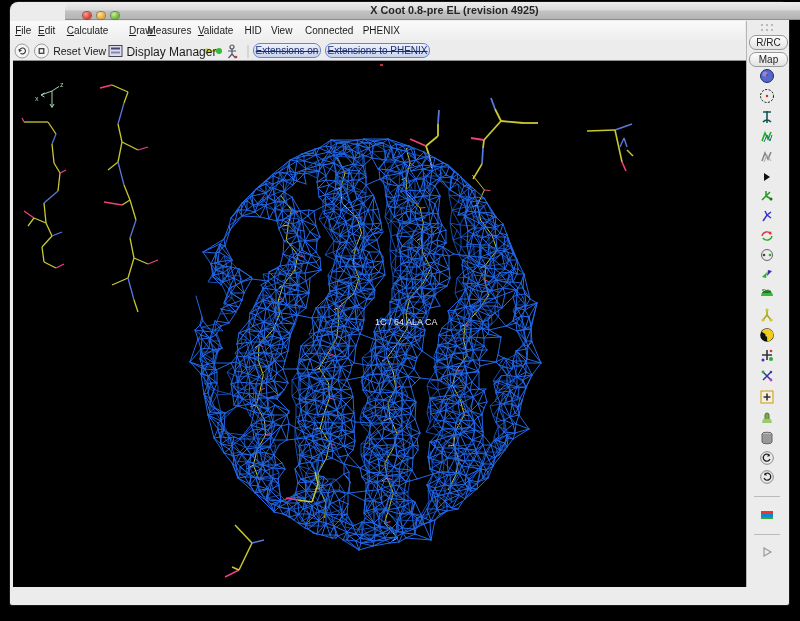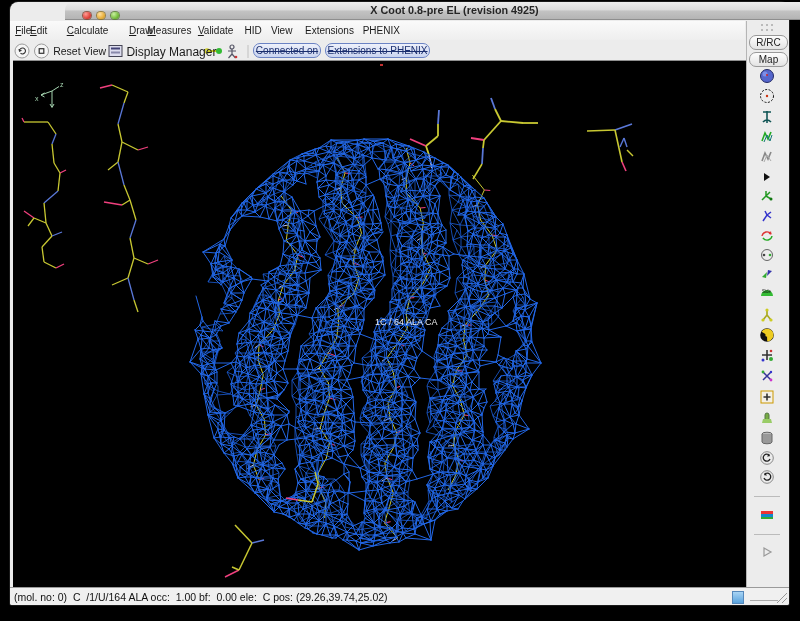--- a/index.html
+++ b/index.html
@@ -28,28 +28,28 @@
 </style></head><body>
 <div id="win">
  <div id="title">
   <div class="tl" style="left:18px;top:9.8px;background:radial-gradient(circle at 35% 30%,#ff9d95,#e0443c 60%,#b13028);box-shadow:0 0 0 1px rgba(130,60,40,.75)"></div>
   <div class="tl" style="left:32px;background:radial-gradient(circle at 35% 30%,#ffe0a0,#e8b03c 60%,#c08c24);box-shadow:0 0 0 1px rgba(140,110,30,.75)"></div>
   <div class="tl" style="left:46px;background:radial-gradient(circle at 35% 30%,#c8f0a0,#78bf3e 60%,#4f9322);box-shadow:0 0 0 1px rgba(80,120,40,.75)"></div>
   <span class="t">X Coot 0.8-pre EL (revision 4925)</span>
  </div>
  <div id="menubar">
   <span style="left:5.2px"><u>F</u>ile</span>
-  <span style="left:20px"><u>E</u>dit</span>
+  <span style="left:28px"><u>E</u>dit</span>
   <span style="left:56.7px"><u>C</u>alculate</span>
   <span style="left:119px"><u>D</u>raw</span>
   <span style="left:137.5px"><u>M</u>easures</span>
   <span style="left:187.9px"><u>V</u>alidate</span>
   <span style="left:234.5px">HID</span>
   <span style="left:260.9px">View</span>
-  <span style="left:295px">Extensions</span>
+  <span style="left:295px">Connected</span>
   <span style="left:352.7px">PHENIX</span>
  </div>
  <div id="toolbar">
   <svg style="position:absolute;left:4px;top:3px" width="240" height="17" viewBox="0 0 240 17">
     <circle cx="8" cy="8" r="7" fill="#f5f5f5" stroke="#9a9a9a"></circle>
     <path d="M5.5 8 a3 3 0 1 1 1 2.2 M5 6 l0.5 2.2 2-1" stroke="#333" fill="none" stroke-width="1.1"></path>
     <circle cx="27.5" cy="8" r="7" fill="#f5f5f5" stroke="#9a9a9a"></circle>
     <rect x="25.2" y="5.7" width="4.6" height="4.6" fill="none" stroke="#333" stroke-width="1.2"></rect>
     <rect x="95" y="2.5" width="13" height="11" fill="#dde" stroke="#445"></rect>
     <rect x="97" y="4.5" width="9" height="2" fill="#447"></rect>
@@ -57,33 +57,25 @@
     <line x1="193" y1="8" x2="203" y2="8" stroke="#cc2" stroke-width="2"></line>
     <circle cx="193" cy="8" r="2" fill="none" stroke="#cc2" stroke-width="1.4"></circle>
     <circle cx="205" cy="8" r="3" fill="#3b3"></circle>
     <circle cx="218" cy="4" r="2" fill="none" stroke="#556" stroke-width="1.2"></circle>
     <path d="M218 6 V11 M214 8 H222 M218 11 L214.5 15 M218 11 L221.5 15" stroke="#556" fill="none" stroke-width="1.2"></path>
     <circle cx="222" cy="14" r="1.3" fill="#c33"></circle>
     <line x1="234" y1="2" x2="234" y2="15" stroke="#c0c0c0"></line>
   </svg>
   <span style="position:absolute;left:43.2px;top:5px;font-size:10.5px;color:#1a1a1a">Reset View</span>
   <span style="position:absolute;left:116.4px;top:5px;font-size:12px;color:#1a1a1a">Display Manager</span>
-  <div class="pill" style="left:243px;top:3px;width:66px">Connected on</div>
+  <div class="pill" style="left:243px;top:3px;width:66px">Extensions on</div>
   <div class="pill" style="left:315px;top:3px;width:103px">Extensions to PHENIX</div>
  </div>
  <div id="canvas"></div>
  <div id="rpanel"></div>
- <div id="status">
-   <span style="position:absolute;left:4px;top:3px;font-size:10.5px;color:#111;white-space:pre">(mol. no: 0)  C  /1/U/164 ALA occ:  1.00 bf:  0.00 ele:  C pos: (29.26,39.74,25.02)</span>
-   <div style="position:absolute;left:722px;top:3px;width:12px;height:13px;background:linear-gradient(180deg,#a8d4f4,#59a2dd);border:1px solid #5588bb;box-sizing:border-box"></div>
-   <div style="position:absolute;left:740px;top:12px;width:28px;height:1px;background:#aaa"></div>
-   <svg style="position:absolute;right:1px;bottom:1px" width="13" height="13">
-        <path d="M12 2 L2 12 M12 7 L7 12" stroke="#999" stroke-width="1"></path>
-      </svg>
- </div>
 </div>
 
 <svg style="position:absolute;left:13px;top:60px" width="733" height="527" viewBox="13 60 733 527">
     <g stroke="#a5d4b0" stroke-width="1" fill="none">
       <path d="M52 91 L52 107 M50 104 L52 107.5 L54 104"></path>
       <path d="M52 91 L41 95 M44.5 92.8 L41 95 L44.5 97"></path>
       <path d="M52 91 L59 86.5"></path>
     </g>
     <text x="60" y="87" fill="#a5d4b0" font-size="7">z</text>
     <text x="35" y="101" fill="#a5d4b0" font-size="7">x</text>

